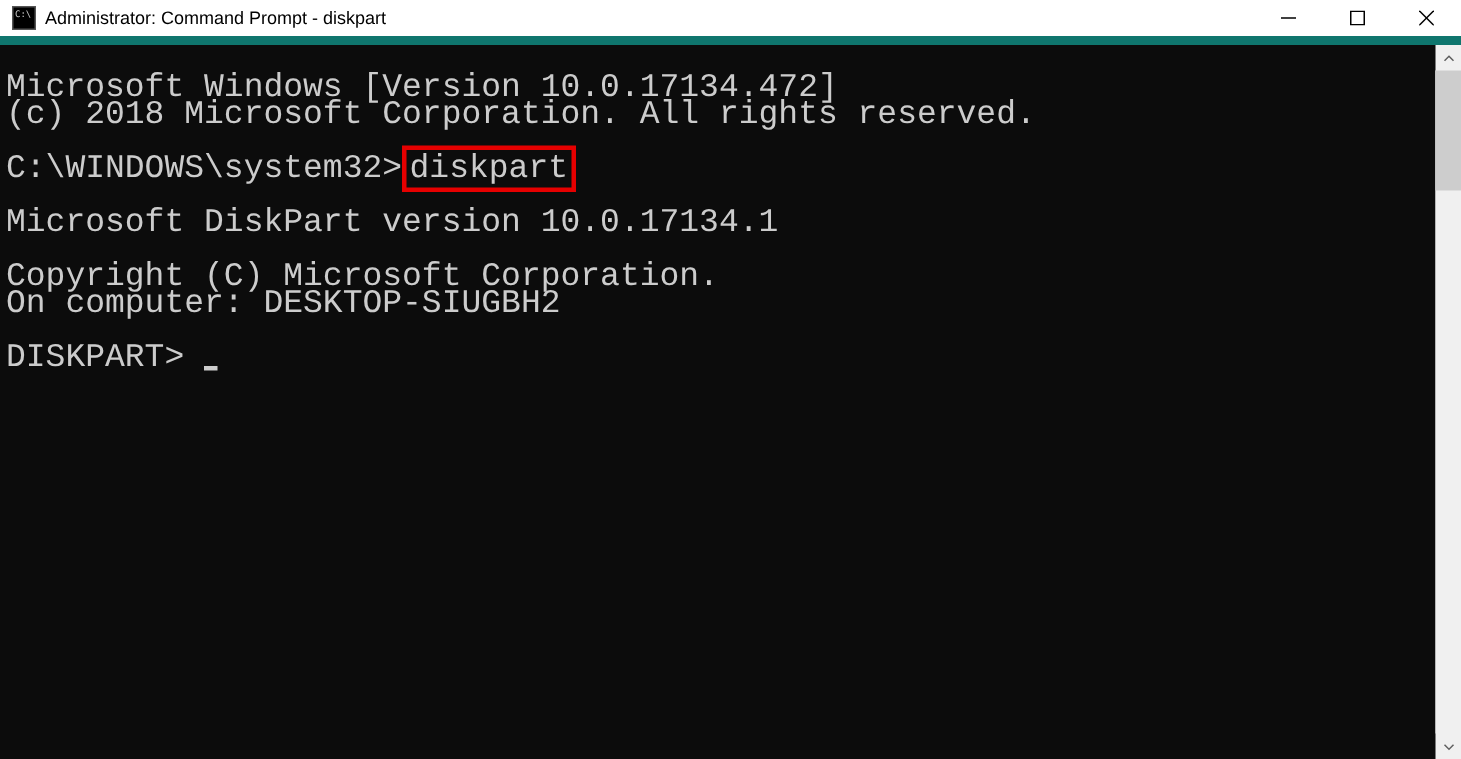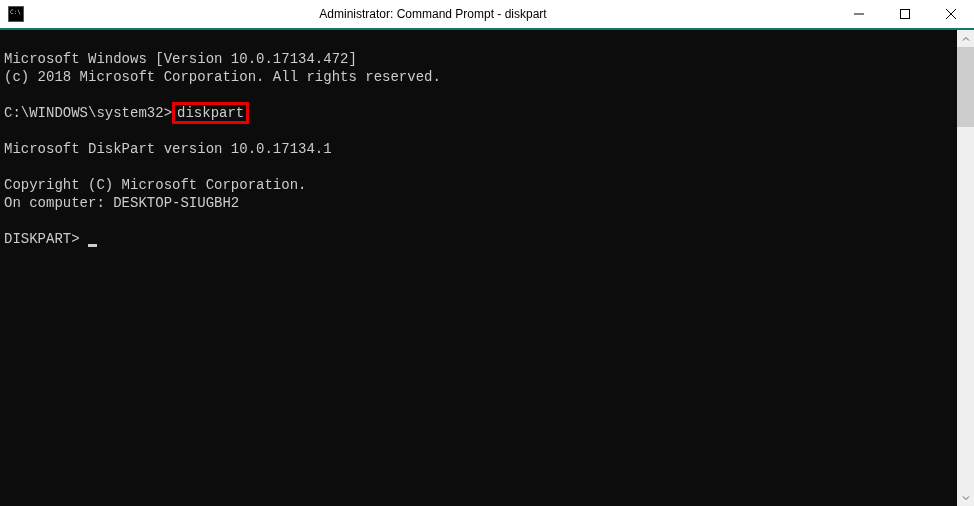--- a/index.html
+++ b/index.html
@@ -19,22 +19,21 @@
       height: 506px;
       background: #fff;
       display: flex;
       flex-direction: column;
     }
     .titlebar {
       height: 30px;
       background: #fff;
       display: flex;
       align-items: center;
-      border-bottom: 2px solid #0f766e;
-      text-align: center;
+      border-bottom: 6px solid #0f766e;
     }
     .title-icon {
       width: 16px;
       height: 16px;
       margin-left: 8px;
       margin-right: 6px;
       background: #000;
       border: 1px solid #555;
       position: relative;
       display: inline-flex;
@@ -75,21 +74,21 @@
       flex: 1;
       display: flex;
       background: #0c0c0c;
       position: relative;
     }
     .terminal-content {
       flex: 1;
       background: #0c0c0c;
       padding: 2px 4px;
       font-family: Consolas, 'Courier New', monospace;
-      font-size: 14px;
+      font-size: 22px;
       line-height: 18px;
       color: #cccccc;
       white-space: pre;
       overflow: hidden;
     }
     .terminal-line {
       white-space: pre;
     }
     .highlight-box {
       border: 3px solid #e60000;

